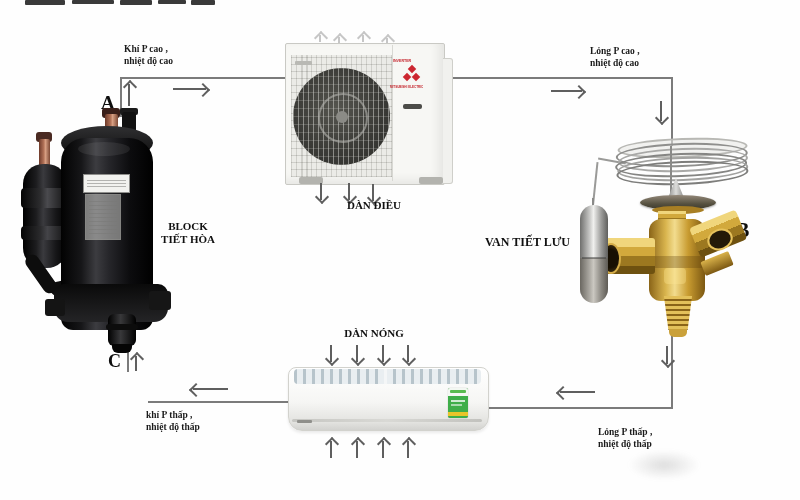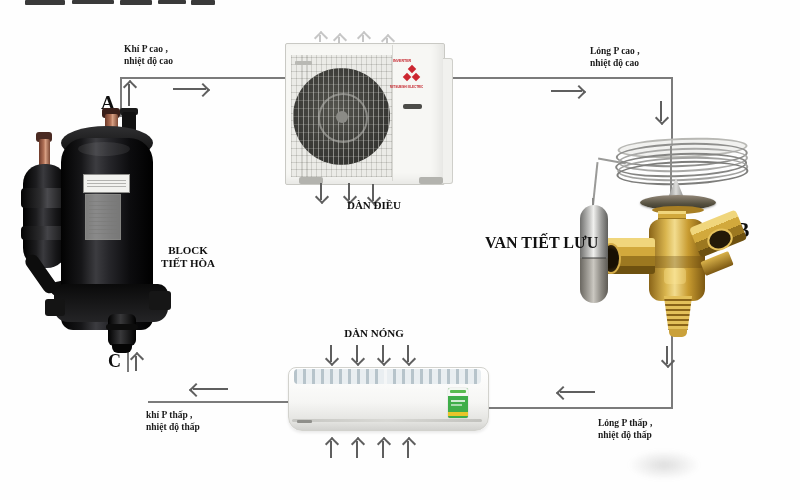--- a/index.html
+++ b/index.html
@@ -122,21 +122,21 @@
     <div>nhiệt độ cao</div>
   </div>
   <div class="lbl" style="left:590px;top:45px;">
     <div>Lỏng P cao ,</div>
     <div>nhiệt độ cao</div>
   </div>
   <div class="lbl" style="left:146px;top:409px;">
     <div>khí P thấp ,</div>
     <div>nhiệt độ thấp</div>
   </div>
-  <div class="lbl" style="left:598px;top:417px;">
+  <div class="lbl" style="left:598px;top:426px;">
     <div>Lỏng P thấp ,</div>
     <div>nhiệt độ thấp</div>
   </div>
 
   <div class="pt" style="left:101px;top:93px;">A</div>
   <div class="pt" style="left:736px;top:221px;font-size:20px;">B</div>
   <div class="pt" style="left:108px;top:352px;font-size:18px;">C</div>
 
   <div class="grp">
 
@@ -175,21 +175,21 @@
     <div class="abs" style="left:54px;top:284px;width:114px;height:38px;border-radius:10px 10px 14px 14px;
          background:linear-gradient(180deg,#0a0a0a,#242426);"></div>
     <div class="abs" style="left:45px;top:299px;width:20px;height:17px;background:#141414;border-radius:3px;"></div>
     <div class="abs" style="left:149px;top:291px;width:22px;height:19px;background:#161616;border-radius:3px;"></div>
 
     <div class="abs" style="left:108px;top:314px;width:28px;height:32px;border-radius:6px;
          background:linear-gradient(90deg,#000,#38383a 45%,#000);"></div>
     <div class="abs" style="left:106px;top:324px;width:32px;height:6px;background:#0c0c0c;border-radius:3px;"></div>
     <div class="abs" style="left:112px;top:344px;width:20px;height:9px;background:#050505;border-radius:0 0 6px 6px;"></div>
   </div>
-  <div class="complbl" style="left:155px;top:220px;width:66px;margin-top:24px;">
+  <div class="complbl" style="left:155px;top:220px;width:66px;">
     <div>BLOCK</div>
     <div>TIẾT HÒA</div>
   </div>
 
   <div class="grp">
 
     <div class="ar ar-up faint" style="left:319px;top:35px;height:7px;"></div>
     <div class="ar ar-up faint" style="left:338px;top:37px;height:7px;"></div>
     <div class="ar ar-up faint" style="left:362px;top:35px;height:7px;"></div>
     <div class="ar ar-up faint" style="left:386px;top:38px;height:7px;"></div>
@@ -259,21 +259,21 @@
          background:repeating-linear-gradient(180deg,#e3c05a 0 2.5px,#8a6418 2.5px 5px);
          clip-path:polygon(6% 0,94% 0,80% 100%,20% 100%);"></div>
     <div class="abs" style="left:669px;top:329px;width:18px;height:8px;background:#caa13a;border-radius:0 0 5px 5px;"></div>
 
     <div class="abs" style="left:592px;top:198px;width:2px;height:10px;background:#8a8a88;"></div>
     <div class="abs" style="left:580px;top:205px;width:28px;height:98px;border-radius:14px;
          background:linear-gradient(90deg,#6f6f6d,#c9c9c7 35%,#f0f0ee 48%,#9e9e9c 75%,#5f5f5d);"></div>
     <div class="abs" style="left:580px;top:258px;width:28px;height:45px;border-radius:0 0 14px 14px;background:rgba(90,80,60,.25);"></div>
     <div class="abs" style="left:582px;top:257px;width:24px;height:2px;background:rgba(60,60,58,.5);"></div>
   </div>
-  <div class="complbl" style="left:485px;top:236px;font-size:16px;">VAN TIẾT LƯU</div>
+  <div class="complbl" style="left:485px;top:236px;font-size:12px;">VAN TIẾT LƯU</div>
 
   <div class="complbl" style="left:334px;top:327px;width:80px;">DÀN NÓNG</div>
   <div class="grp">
     <div class="ar ar-down" style="left:330px;top:345px;height:17px;"></div>
     <div class="ar ar-down" style="left:356px;top:345px;height:17px;"></div>
     <div class="ar ar-down" style="left:382px;top:345px;height:17px;"></div>
     <div class="ar ar-down" style="left:407px;top:345px;height:17px;"></div>
 
     <div class="evap-body"></div>
     <div class="evap-grille"></div>

